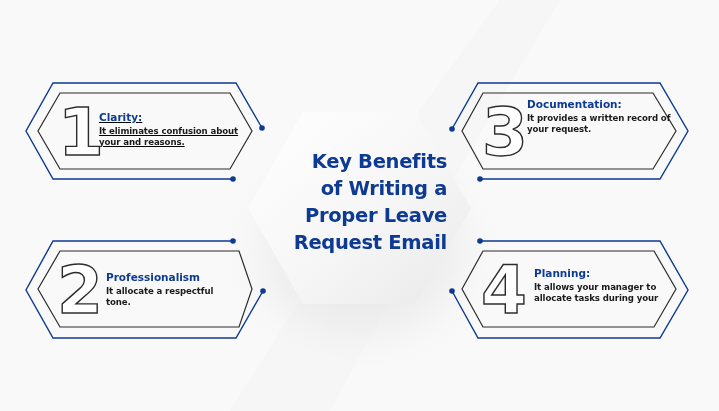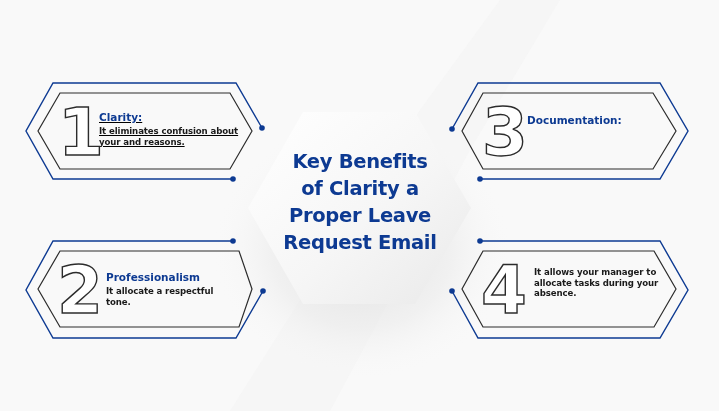--- a/index.html
+++ b/index.html
@@ -5,22 +5,22 @@
   html, body { margin: 0; padding: 0; }
   body {
     width: 719px; height: 411px; overflow: hidden;
     background: #f9f9f9;
     position: relative;
     font-family: "DejaVu Sans", "Liberation Sans", sans-serif;
   }
   #canvas { position: absolute; left: 0; top: 0; width: 719px; height: 411px; }
   .center-title {
     position: absolute;
-    left: 262px; top: 148px; width: 196px;
-    text-align: center;
+    left: 251px; top: 148px; width: 196px;
+    text-align: right;
     color: #0d3a92;
     font-family: "DejaVu Sans", sans-serif;
     font-weight: bold;
     font-size: 19.5px;
     line-height: 27px;
     letter-spacing: -0.3px;
   }
   .center-title span { display: block; white-space: nowrap; }
   .card-text {
     position: absolute;
@@ -104,44 +104,48 @@
     <polyline points="480,241 660,241 688,290 660,338 478,338 452,291" fill="none" stroke="#0d3a92" stroke-width="1.4"></polyline>
     <circle cx="480" cy="241" r="2.8" fill="#0d3a92"></circle>
     <circle cx="452" cy="291" r="2.8" fill="#0d3a92"></circle>
     <polygon points="483,251 654,251 676,289 654,327 483,327 462,289" fill="none" stroke="#2c2c2c" stroke-width="1.2"></polygon>
     <text class="num" x="481" y="313">4</text>
   </g>
 </svg>
 
 <div class="center-title">
   <span>Key Benefits</span>
-  <span>of Clarity a</span>
+  <span>of Writing a</span>
   <span>Proper Leave</span>
   <span>Request Email</span>
 </div>
 
 <div class="card-text" style="left:99px; top:111px;text-decoration:underline;">
   <span class="card-heading">Clarity:</span>
   <span class="card-body">
     <span>It eliminates confusion about</span>
     <span>your and reasons.</span>
   </span>
 </div>
 
-<div class="card-text" style="left:527px; top:114px;">
+<div class="card-text" style="left:527px; top:98px;">
   <span class="card-heading">Documentation:</span>
+  <span class="card-body">
+    <span>It provides a written record of</span>
+    <span>your request.</span>
+  </span>
 </div>
 
 <div class="card-text" style="left:106px; top:271px;">
   <span class="card-heading">Professionalism</span>
   <span class="card-body">
     <span>It allocate a respectful</span>
     <span>tone.</span>
   </span>
 </div>
 
 <div class="card-text" style="left:534px; top:267px;">
+  <span class="card-heading">Planning:</span>
   <span class="card-body">
     <span>It allows your manager to</span>
     <span>allocate tasks during your</span>
-    <span>absence.</span>
   </span>
 </div>
 
 </body></html>

